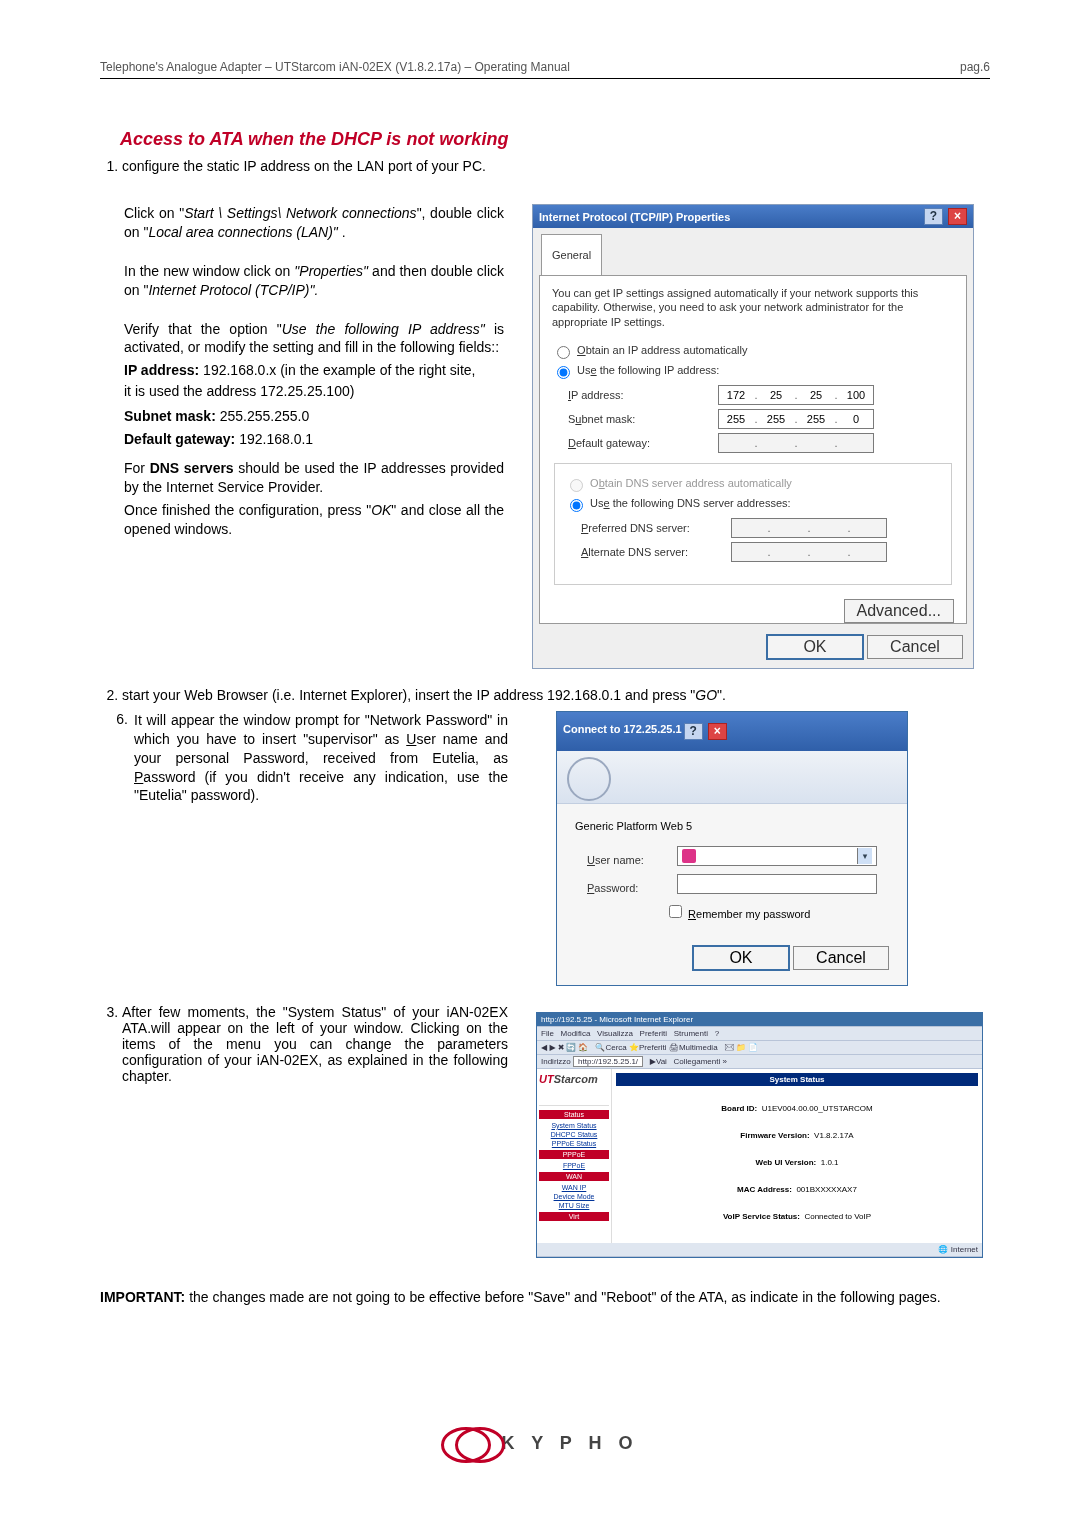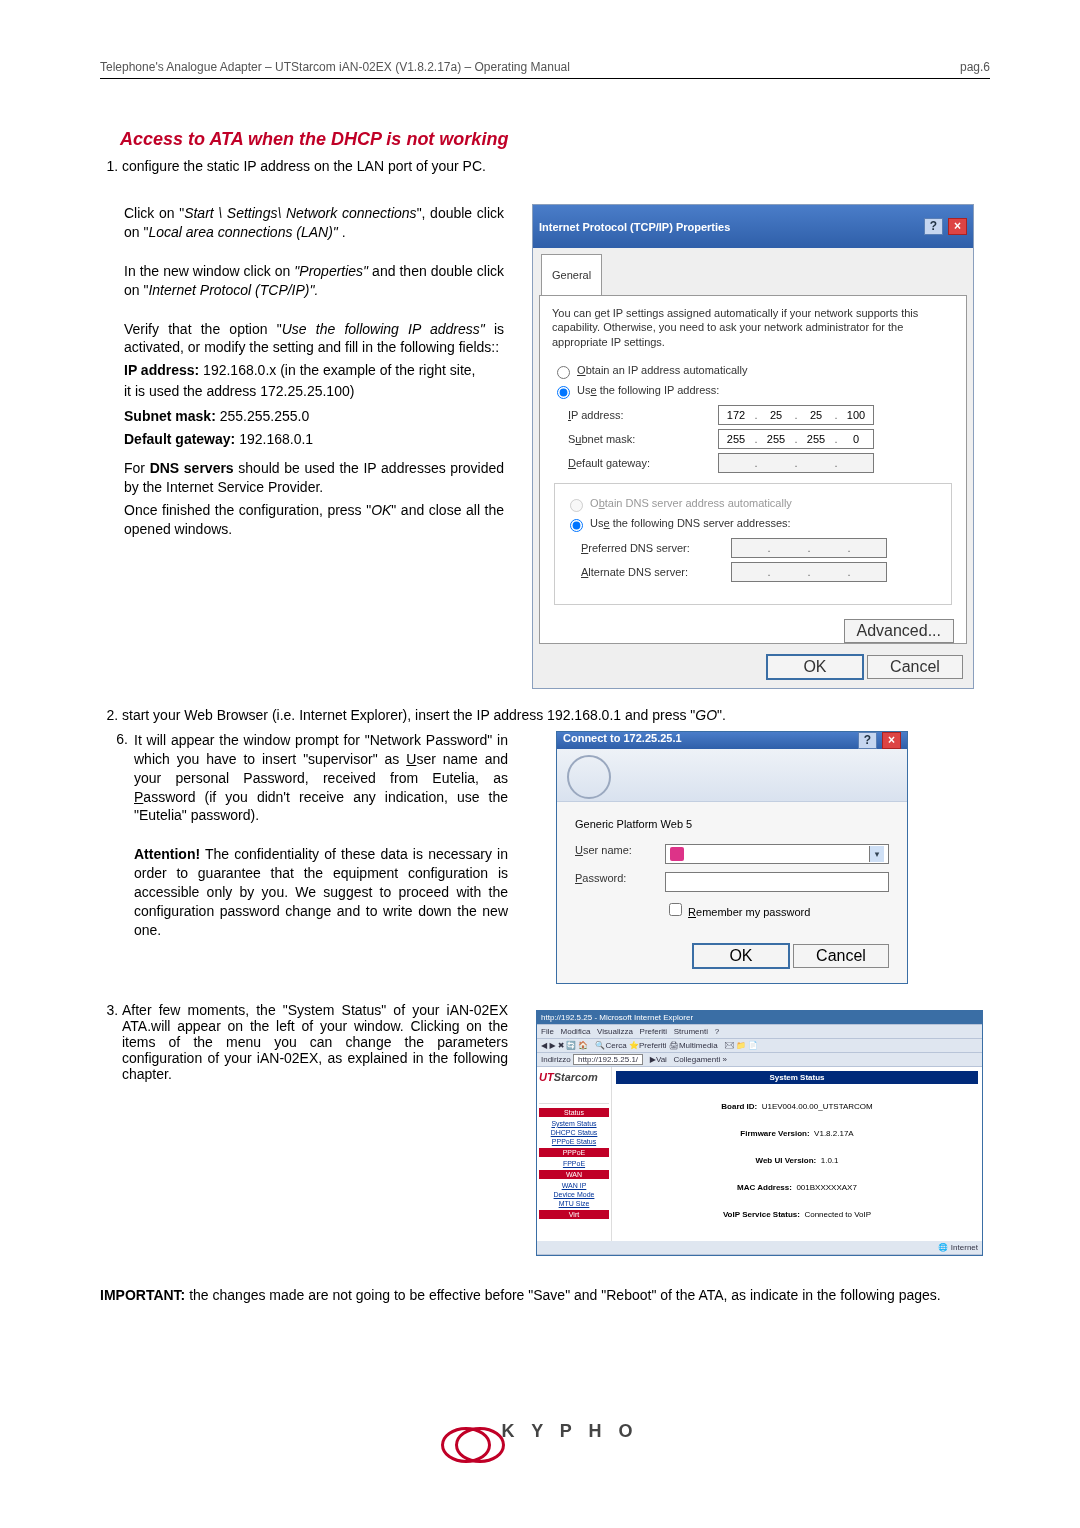--- a/index.html
+++ b/index.html
@@ -54,21 +54,21 @@
     background: #efefef;
     width: 440px;
     font-size: 11px;
     font-family: Tahoma, Arial, sans-serif;
     color: #333;
   }
   .dialog .titlebar {
     background: linear-gradient(#4a7dc9, #2f5fa9);
     color: #fff;
     font-weight: bold;
-    padding: 13px 6px;
+    padding: 3px 6px;
     display: flex;
     justify-content: space-between;
     align-items: center;
   }
   .titlebar .tb-buttons span {
     display:inline-block; width:17px; height:15px;
     text-align:center; line-height:15px;
     margin-left:2px; font-weight:bold; font-size:12px;
   }
   .tb-help { background:#c6d6f0; color:#234; border:1px solid #5a7fb5;}
@@ -103,31 +103,31 @@
     font-size:16px; min-width:70px; text-align:center; display:inline-block;
   }
   .btn-row { text-align:right; margin-top:14px; }
 
   
   .auth {
     width:350px; border:1px solid #3a6ea5; font-size:11px;
     font-family: Tahoma, Arial, sans-serif; background:#efefef;
   }
   .auth .titlebar { background: linear-gradient(#4a7dc9,#2f5fa9); color:#fff;
-    padding:0 6px; display:flex; justify-content:space-between; font-weight:bold;}
+    padding:11px 6px; display:flex; font-weight:bold;}
   .auth .body { background:#f6f6f6; padding:10px 18px 14px 18px; }
   .auth .keys-strip {
     height:52px; background:linear-gradient(#eef2f7,#d9e2ef);
     border-bottom:1px solid #c2cee0; position:relative;
   }
   .auth .keys-strip .ring {
     position:absolute; left:10px; top:6px; width:40px; height:40px;
     border:2px solid #9aa8bf; border-radius:50%;
   }
-  .auth-label { display:flex; margin:8px 0; align-items:flex-start; }
+  .auth-label { display:flex; margin:8px 12px; align-items:flex-end; }
   .auth-label .al { width:90px; color:#333; }
   .auth-input { flex:1; height:18px; border:1px solid #7a7a7a; background:#fff;
     display:flex; align-items:center; padding:0 4px;}
   .auth-input.small-user { justify-content:flex-start; }
   .auth-input .usericon { width:14px; height:14px; background:#d38; border-radius:2px;
     margin-right:4px; display:inline-block;}
   .auth-input .dd { margin-left:auto; width:14px; height:16px;
     background:#cfe0f6; border-left:1px solid #7a7a7a; text-align:center;
     font-size:9px; line-height:16px; color:#345;}
   .chk-row { margin:6px 0 0 90px; }
@@ -158,21 +158,21 @@
     text-align:center; padding:2px 0; font-size:8px; margin-bottom:6px;}
   .kv { font-size:8px; margin:18px 0; text-align:center;}
   .kv b { font-weight:bold; }
 
   .important { margin-top: 30px; text-align: justify; line-height:1.35;}
 
   .logo-area {
     position:absolute; bottom:60px; left:0; right:0;
     text-align:center;
   }
-  .kypho { display:inline-flex; align-items:flex-start; }
+  .kypho { display:inline-flex; align-items:center; }
   .kypho-icon { position:relative; width:60px; height:44px;}
   .kypho-icon .ell { position:absolute; border:3px solid #c00027;
     border-radius:50%; width:44px; height:30px; top:6px; }
   .kypho-icon .e1 { left:0; }
   .kypho-icon .e2 { left:14px; }
   .kypho-txt { font-weight:bold; letter-spacing:6px; font-size:18px; color:#444;}
   u { text-decoration: underline; }
 </style>
 </head>
 <body>
@@ -327,23 +327,20 @@
     <span>start your Web Browser (i.e. Internet Explorer), insert the IP address 192.168.0.1 and press "</span><i>GO</i><span>".</span>
   </li>
 </ol>
 
 <div class="two-col" style="margin-top:8px;">
   <div style="display:flex; flex:0 0 408px;">
     <div style="width:28px; text-align:right; padding-right:6px;">6.</div>
     <div class="left-col" style="flex:1;">
       <p>
         <span>It will appear the window prompt for "Network Password" in which you have to insert "supervisor" as </span><u>U</u><span>ser name and your personal Password, received from Eutelia, as </span><u>P</u><span>assword (if you didn't receive any indication, use the "Eutelia" password).</span>
-      </p>
-      <p>
-        <b>Attention!</b><span> The confidentiality of these data is necessary in order to guarantee that the equipment configuration is accessible only by you. We suggest to proceed with the configuration password change and to write down the new one.</span>
       </p>
     </div>
   </div>
 
   <div class="auth" style="margin-left:20px;">
     <div class="titlebar">
       <span>Connect to 172.25.25.1</span>
       <span class="tb-buttons">
         <span class="tb-help">?</span>
         <span class="tb-close">×</span>

